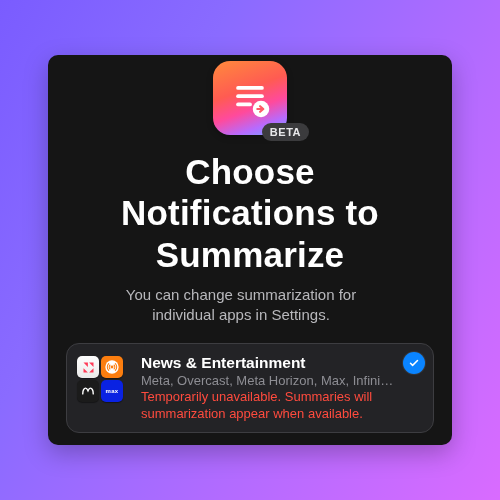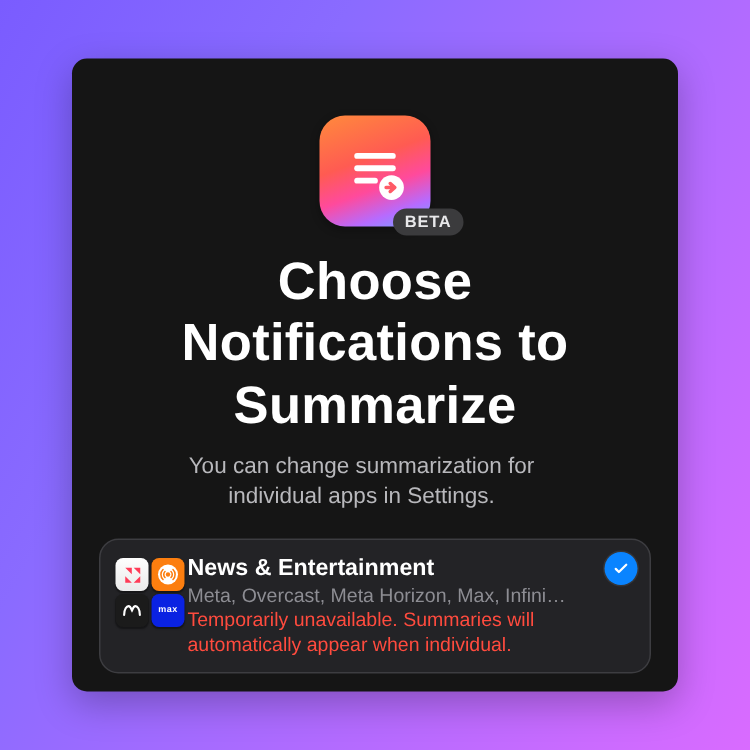--- a/index.html
+++ b/index.html
@@ -8,21 +8,21 @@
     font-family: -apple-system, BlinkMacSystemFont, "Segoe UI", Helvetica, Arial, sans-serif;
     background: linear-gradient(120deg, #7a5cff 0%, #8a6bff 30%, #b36bff 65%, #d96bff 100%);
     display: flex;
     align-items: center;
     justify-content: center;
   }
   .card {
     width: 404px;
     background: #151515;
     border-radius: 10px;
-    padding: 38px 18px 12px 18px;
+    padding: 6px 18px 12px 18px;
     color: #ffffff;
     text-align: center;
     box-shadow: 0 8px 24px rgba(0,0,0,.25);
   }
   .hero-icon-wrap {
     position: relative;
     width: 74px;
     height: 74px;
     margin: 0 auto 4px auto;
   }
@@ -58,21 +58,21 @@
     line-height: 1.35;
     margin: 0 48px 18px 30px;
   }
   .category {
     background: #232326;
     border: 1.5px solid #3d3d41;
     border-radius: 13px;
     padding: 10px 38px 10px 10px;
     display: flex;
     align-items: flex-start;
-    gap: 2px;
+    gap: 18px;
     text-align: left;
     position: relative;
   }
   .app-grid {
     width: 46px; height: 46px;
     display: grid;
     grid-template-columns: 1fr 1fr;
     grid-template-rows: 1fr 1fr;
     gap: 2px;
     flex-shrink: 0;
@@ -153,21 +153,21 @@
         <svg viewBox="0 0 24 16">
             <path d="M3 13C3 6 6 3 8 3c2.5 0 3.5 4 4 5 .5-1 1.5-5 4-5 2 0 5 3 5 10" stroke="#ffffff" stroke-width="2.4" fill="none" stroke-linecap="round"></path>
           </svg>
       </div>
       <div class="app-tile tile-max">max</div>
     </div>
 
     <div class="cat-body">
       <div class="cat-title">News &amp; Entertainment</div>
       <div class="cat-apps">Meta, Overcast, Meta Horizon, Max, Infini…</div>
-      <div class="cat-warn">Temporarily unavailable. Summaries will automatically appear when individual.</div>
+      <div class="cat-warn">Temporarily unavailable. Summaries will summarization appear when available.</div>
     </div>
 
     <div class="check">
       <svg viewBox="0 0 24 24">
         <path d="M5 12.5l4.2 4.2L19 7" fill="none" stroke="#ffffff" stroke-width="3" stroke-linecap="round" stroke-linejoin="round"></path>
       </svg>
     </div>
   </div>
 
 </div>

